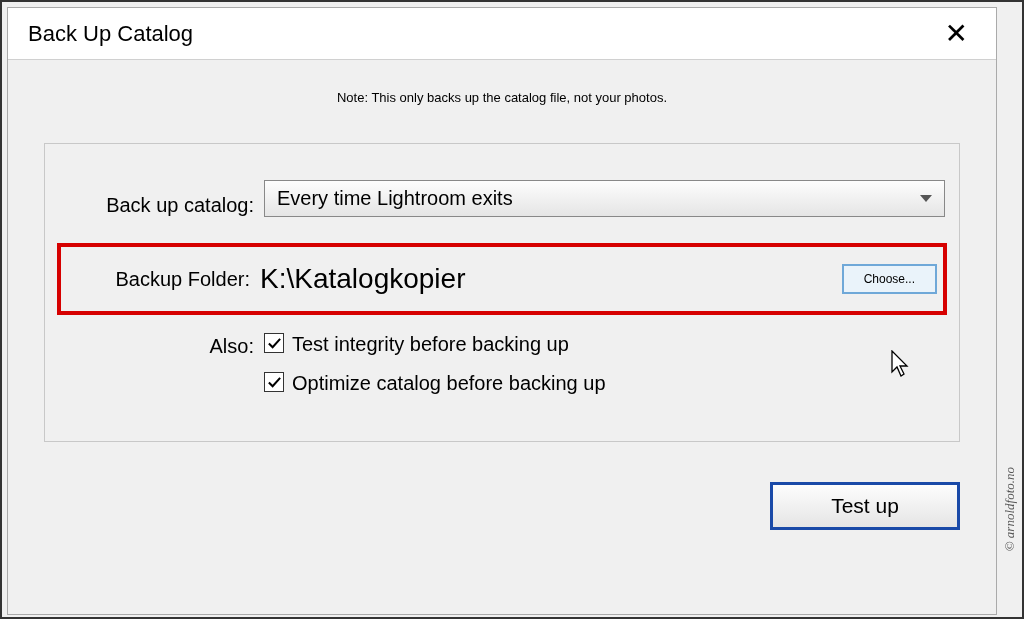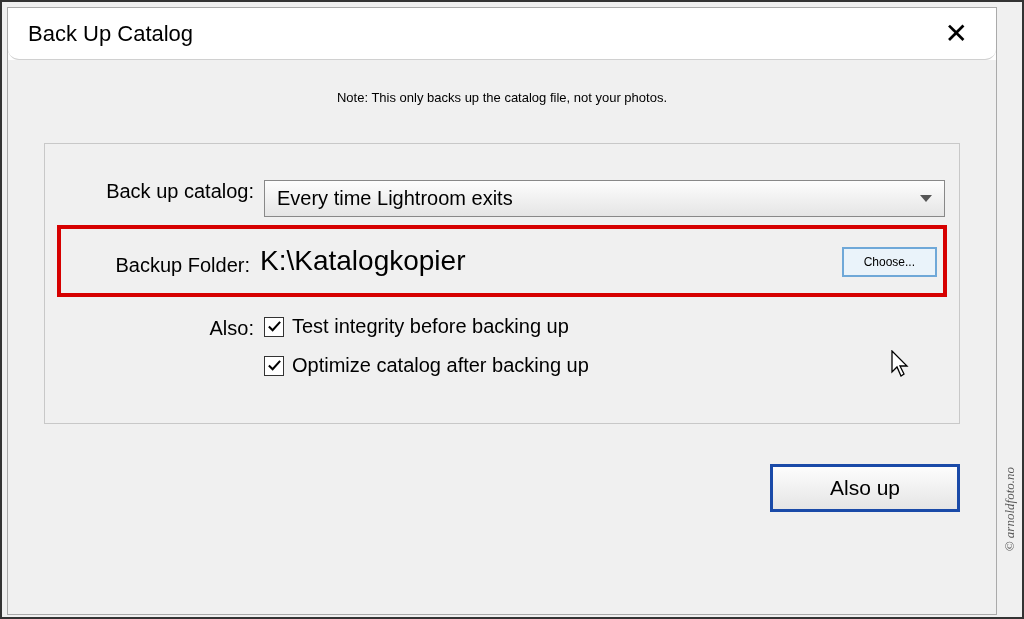--- a/index.html
+++ b/index.html
@@ -25,21 +25,20 @@
       border: 1px solid #aaa;
     }
     .titlebar {
       height: 52px;
       display: flex;
       align-items: center;
       justify-content: space-between;
       padding: 0 20px 0 20px;
       border-bottom: 1px solid #d0d0d0;
       background: #fff;
-      border-radius: 11px;
     }
     .titlebar .title {
       font-size: 22px;
       color: #000;
       font-weight: 400;
     }
     .titlebar .close-btn {
       font-size: 28px;
       line-height: 1;
       cursor: pointer;
@@ -60,22 +59,22 @@
     }
     .groupbox {
       border: 1px solid #c8c8c8;
       background: #f0f0f0;
       padding: 36px 14px 30px 14px;
       margin-bottom: 40px;
       position: relative;
     }
     .row {
       display: flex;
-      align-items: flex-start;
-      margin-bottom: 8px;
+      align-items: flex-end;
+      margin-bottom: 26px;
     }
     .label-col {
       width: 205px;
       text-align: right;
       padding-right: 10px;
       font-size: 20px;
     }
     .control-col {
       flex: 1;
       display: flex;
@@ -96,37 +95,36 @@
       width: 0; height: 0;
       border-left: 6px solid transparent;
       border-right: 6px solid transparent;
       border-top: 7px solid #555;
     }
     .highlight-row {
       border: 4px solid #d60000;
       padding: 16px 6px;
       margin: 6px -2px 18px -2px;
       display: flex;
-      align-items: flex-end;
+      align-items: center;
     }
     .folder-path {
       flex: 1;
       font-size: 28px;
     }
     .choose-btn {
       border: 2px solid #6fa8d8;
       background: #eaf3fa;
       padding: 6px 20px;
       font-size: 12px;
       font-family: inherit;
       cursor: pointer;
     }
     .checkbox-row {
       display: flex;
-      align-items: center;
       margin-bottom: 16px;
     }
     .chk {
       width: 20px; height: 20px;
       border: 1.5px solid #333;
       display: inline-flex;
       align-items: center;
       justify-content: center;
       margin-right: 8px;
       background: #fff;
@@ -211,29 +209,29 @@
                   </svg>
               </span>
               <span>Test integrity before backing up</span>
             </div>
             <div class="checkbox-row">
               <span class="chk">
                 <svg viewBox="0 0 16 16">
                     <path d="M2 8 L6 12 L14 3" stroke="#000" stroke-width="2.2" fill="none"></path>
                   </svg>
               </span>
-              <span>Optimize catalog after backing up</span>
+              <span>Optimize catalog before backing up</span>
             </div>
           </div>
         </div>
 
       </div>
 
       <div class="btn-row">
-        <button class="btn primary">Also up</button>
+        <button class="btn primary">Test up</button>
       </div>
 
     </div>
 
     <svg class="cursor" viewBox="0 0 20 28">
       <path d="M1 1 L1 22 L6 17 L10 26 L13 24 L9 16 L16 16 Z" fill="#fff" stroke="#000" stroke-width="1.3"></path>
     </svg>
 
   </div>
 

